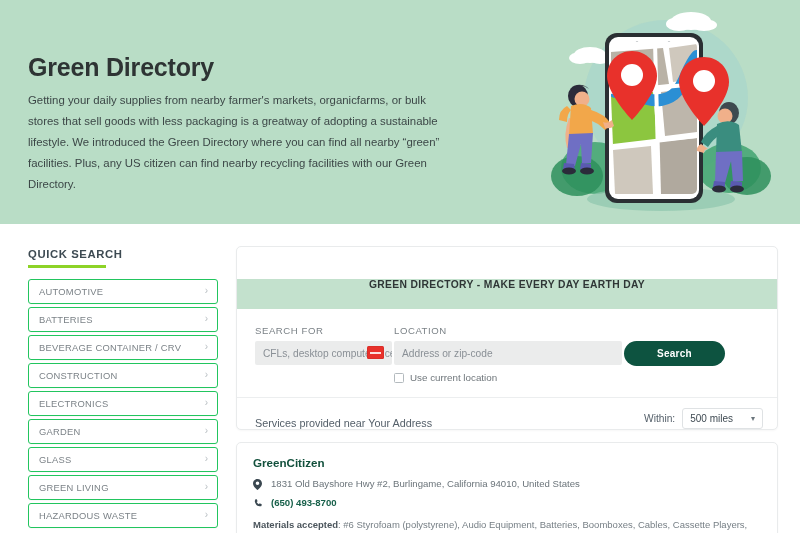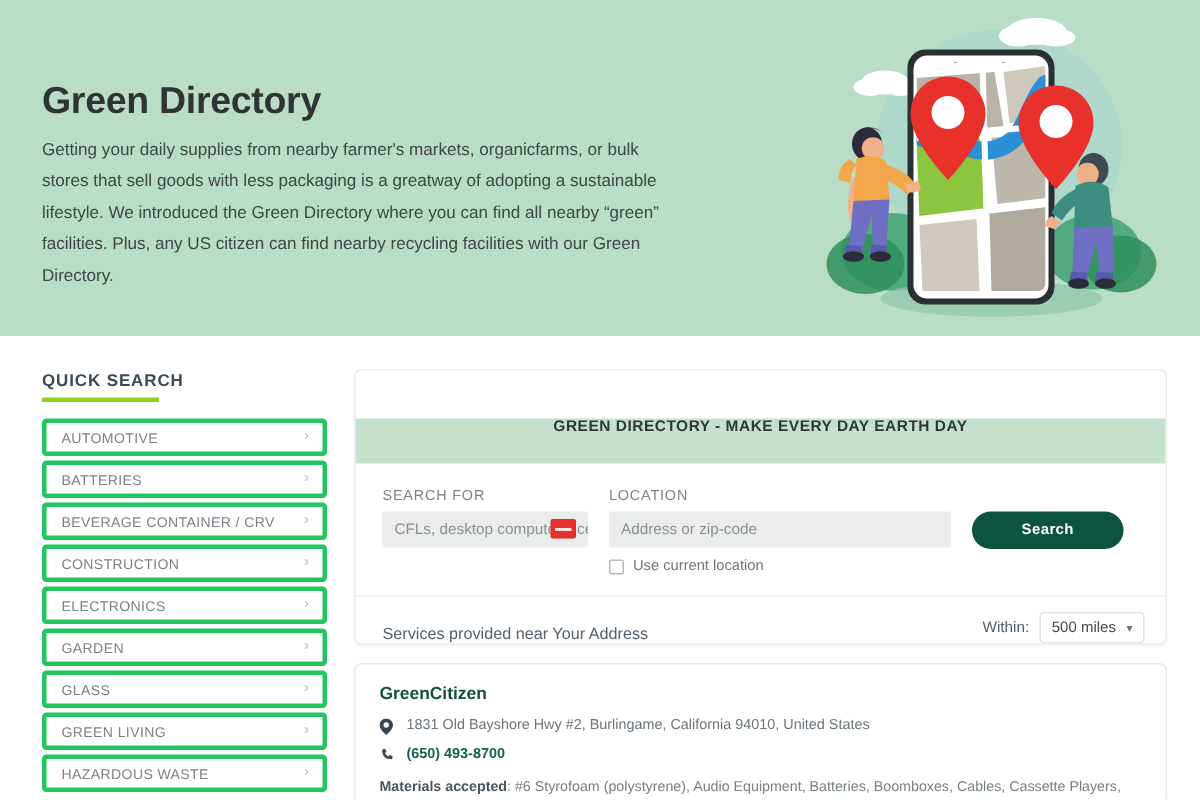--- a/index.html
+++ b/index.html
@@ -72,21 +72,21 @@
   }
   .qs-rule {
     width: 78px; height: 2.5px;
     background: #8dd327;
     margin-bottom: 11px;
   }
   .cat {
     position: relative;
     height: 25px;
     margin-bottom: 3px;
-    border: 3px solid #22c55e;
+    border: 1px solid #22c55e;
     border-radius: 3px;
     background: #fff;
     display: flex;
     align-items: center;
     padding: 0 10px;
     box-shadow: 0 1px 1px rgba(0,0,0,0.025);
   }
   .cat-label {
     font-size: 9.4px;
     letter-spacing: 0.25px;
@@ -125,21 +125,21 @@
     font-size: 10.3px;
     font-weight: bold;
     letter-spacing: 0.35px;
     color: #2f3636;
   }
 
   .panel-body {
     padding: 16px 18px 14px 18px;
     display: flex;
     align-items: flex-start;
-    gap: 14px;
+    gap: 2px;
   }
   .fld { position: relative; }
   .fld-label {
     font-size: 9.6px;
     letter-spacing: 0.55px;
     color: #7b8287;
     margin-bottom: 5px;
   }
   .fld-input {
     height: 24px;
@@ -218,21 +218,21 @@
   .foot-text { font-size: 10.8px; color: #55606a; }
   .within-wrap { display: flex; align-items: center; gap: 7px; }
   .within-label { font-size: 10.2px; color: #55606a; }
   .within-sel {
     height: 21px;
     border: 1px solid #dfe2e4;
     border-radius: 3px;
     background: #fff;
     display: flex;
     align-items: center;
-    gap: 7px;
+    gap: 18px;
     padding: 4px 7px;
     font-size: 10px;
     color: #3f4a52;
     cursor: pointer;
   }
   .within-sel .cv { color: #6b757c; font-size: 8px; }
 
   
   .result {
     margin-top: 12px;

